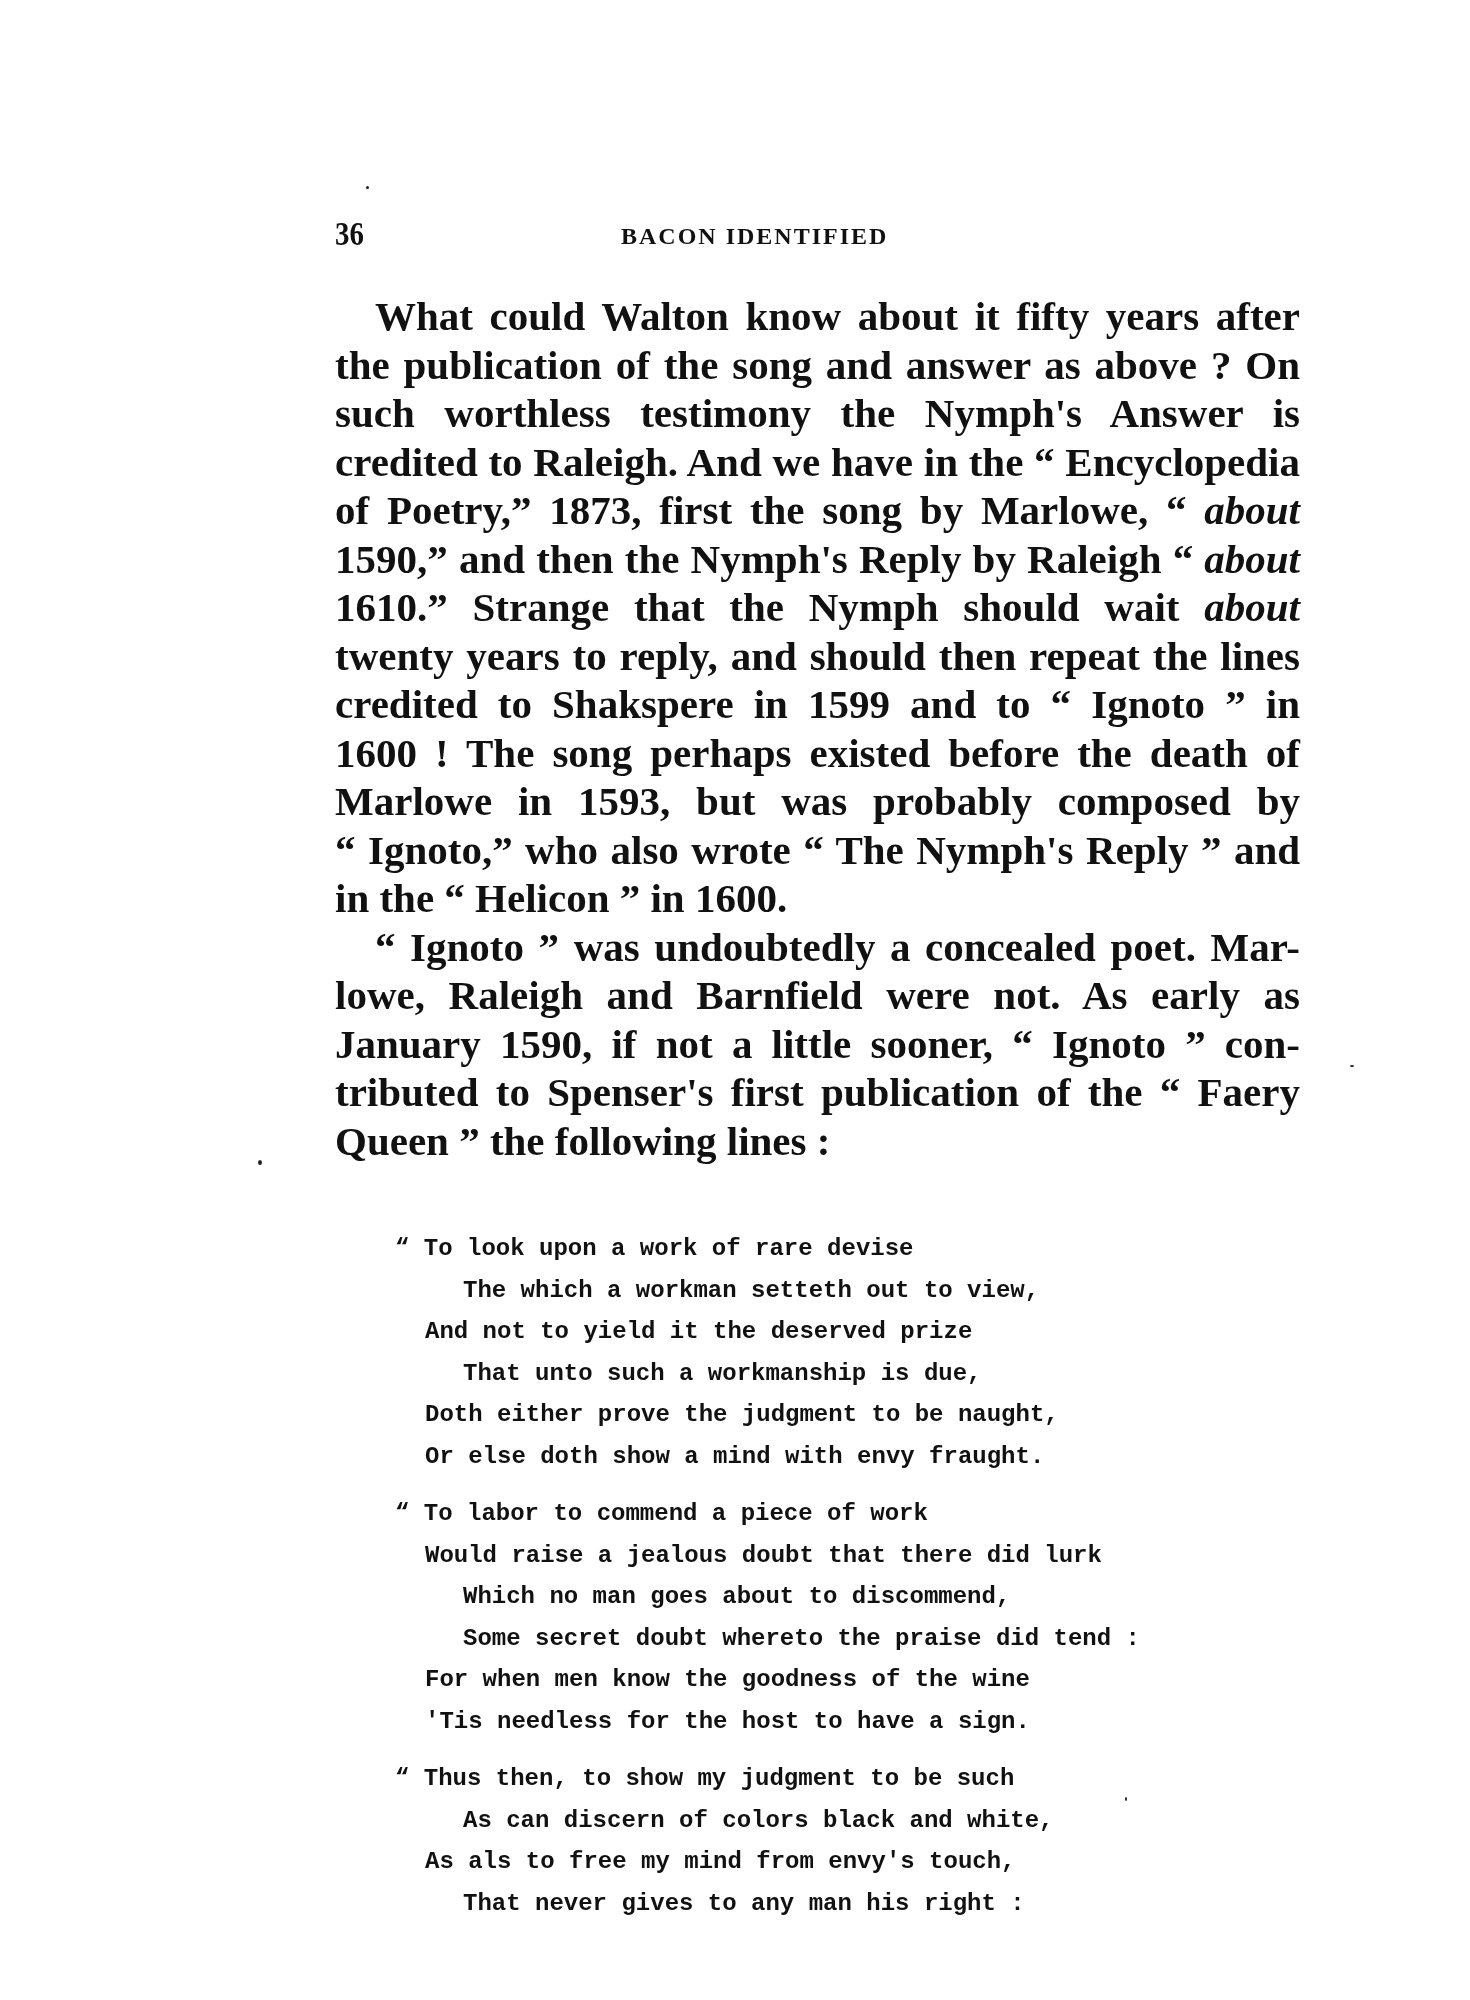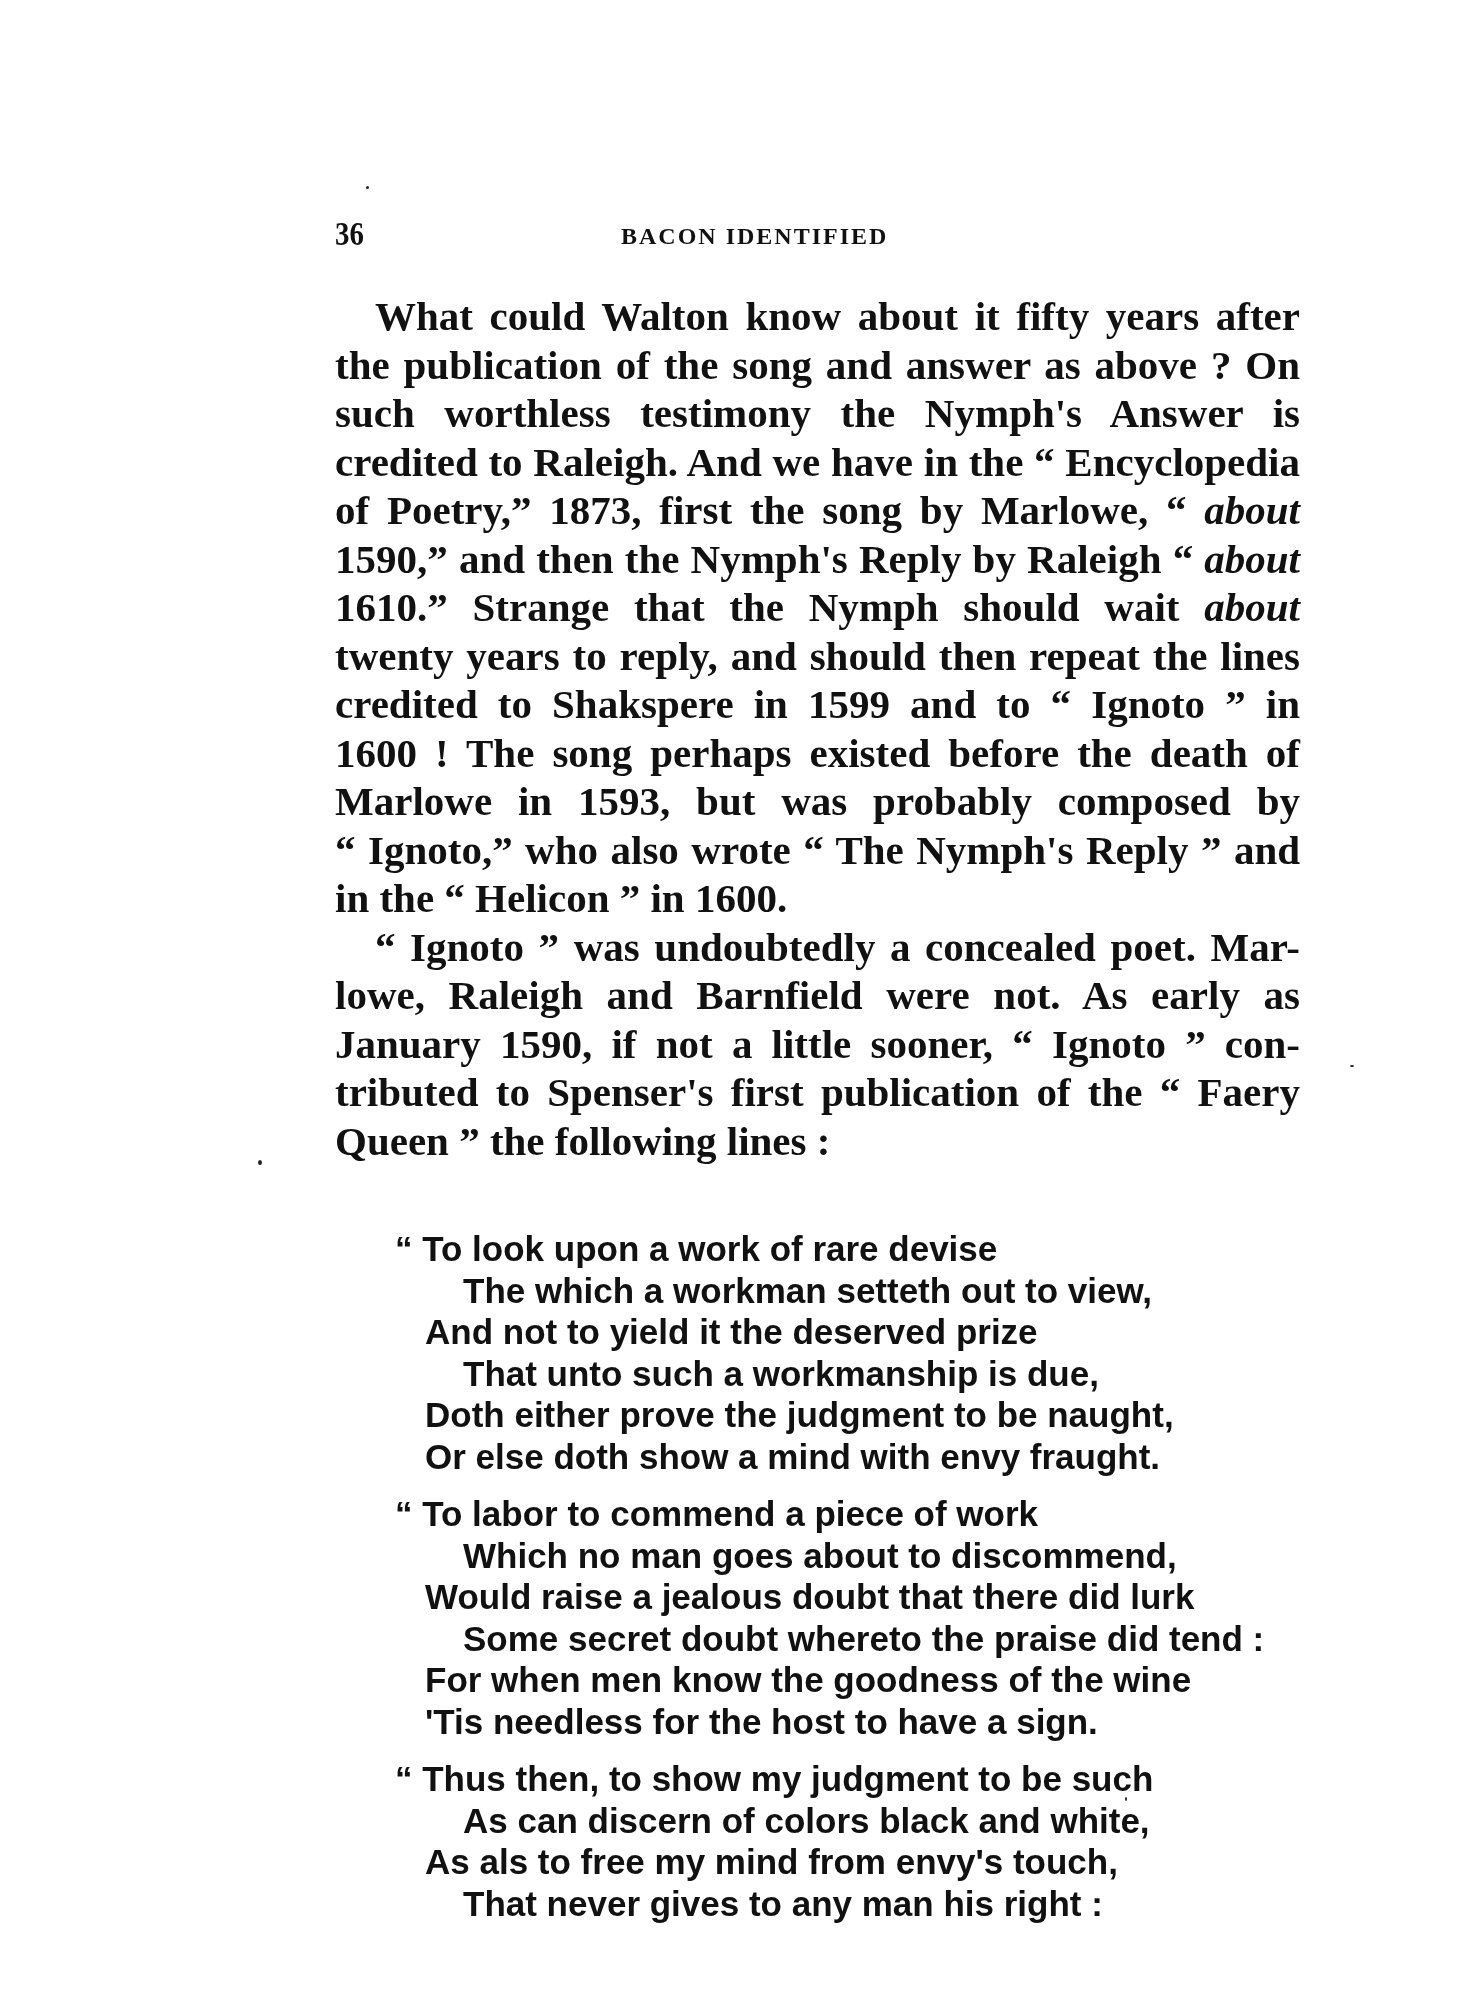--- a/index.html
+++ b/index.html
@@ -11,22 +11,22 @@
                  font-family: "Liberation Serif", serif; transform: scaleX(0.85); transform-origin: left; }
   .running-title { position: absolute; left: 270px; top: 8px; font-size: 24px; font-weight: bold;
                    letter-spacing: 2px; font-family: "Liberation Serif", serif; margin-left: 16px; }
   .prose { position: absolute; left: 335px; top: 292px; width: 965px; }
   .line { display: block; height: 48.5px; line-height: 48.5px; font-size: 41px; font-weight: bold;
           text-align: justify; text-align-last: justify; white-space: nowrap; overflow: visible;
           font-family: "Liberation Serif", serif; }
   .line.indent { padding-left: 40px; }
   .line.last { text-align-last: left; }
   .verse { position: absolute; left: 395px; width: 900px; }
-  .vline { display: block; height: 41.5px; line-height: 41.5px; font-size: 35px; font-weight: bold;
-           white-space: nowrap; font-family: Liberation Sans, sans-serif; }
+  .vline { display: block; height: 41.5px; line-height: 41.5px; font-size: 24px; font-weight: bold;
+           white-space: nowrap; font-family: Liberation Mono, monospace; }
   .vline.i1 { padding-left: 30px; }
   .vline.i2 { padding-left: 68px; }
   .vline.q { padding-left: 0; }
   em { font-style: italic; }
   .speck { position: absolute; background: #222; border-radius: 50%; }
 </style>
 </head>
 <body>
 
 <div class="page">
@@ -61,22 +61,22 @@
     <span class="vline q">“ To look upon a work of rare devise</span>
     <span class="vline i2">The which a workman setteth out to view,</span>
     <span class="vline i1">And not to yield it the deserved prize</span>
     <span class="vline i2">That unto such a workmanship is due,</span>
     <span class="vline i1">Doth either prove the judgment to be naught,</span>
     <span class="vline i1">Or else doth show a mind with envy fraught.</span>
   </div>
 
   <div class="verse" style="top:1493px;">
     <span class="vline q">“ To labor to commend a piece of work</span>
+    <span class="vline i1">Would raise a jealous doubt that there did lurk</span>
     <span class="vline i2">Which no man goes about to discommend,</span>
-    <span class="vline i1">Would raise a jealous doubt that there did lurk</span>
     <span class="vline i2">Some secret doubt whereto the praise did tend :</span>
     <span class="vline i1">For when men know the goodness of the wine</span>
     <span class="vline i1">'Tis needless for the host to have a sign.</span>
   </div>
 
   <div class="verse" style="top:1758px;">
     <span class="vline q">“ Thus then, to show my judgment to be such</span>
     <span class="vline i2">As can discern of colors black and white,</span>
     <span class="vline i1">As als to free my mind from envy's touch,</span>
     <span class="vline i2">That never gives to any man his right :</span>

